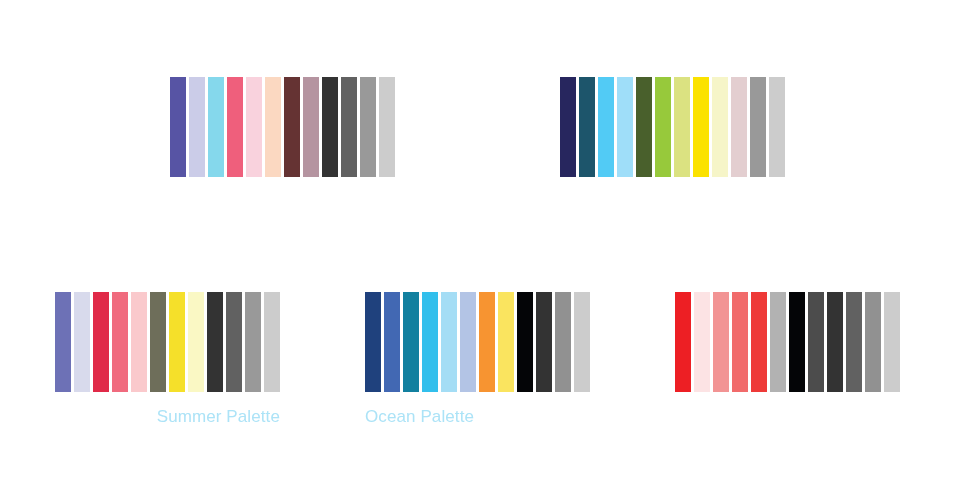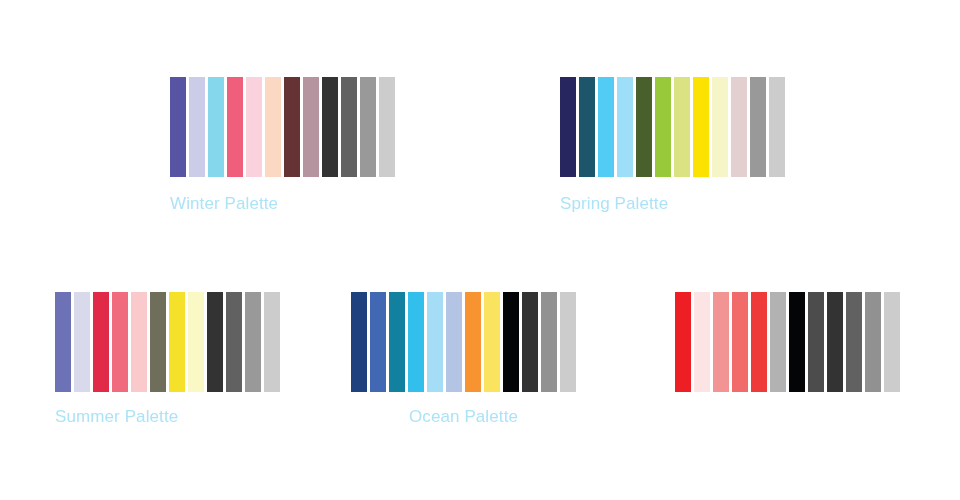--- a/index.html
+++ b/index.html
@@ -33,22 +33,22 @@
     color: #ace3f7;
     font-size: 17px;
     line-height: 20px;
     white-space: nowrap;
     letter-spacing: 0.1px;
   }
   
   #group-winter { left: 170px; top: 77px; }
   #group-spring { left: 560px; top: 77px; }
   
-  #group-summer { left: 55px; top: 292px; }
-  #group-ocean  { left: 351px; top: 292px; text-align: center; }
+  #group-summer { left: 55px; top: 292px; text-align: right; }
+  #group-ocean  { left: 365px; top: 292px; }
   #group-epfl   { left: 675px; top: 292px; }
 
   #group-winter .palette-label,
   #group-spring .palette-label { margin-top: 17px; }
   #group-summer .palette-label,
   #group-ocean .palette-label,
   #group-epfl .palette-label { margin-top: 15px; }
 </style>
 </head>
 <body style="background: rgb(255, 255, 255);">
@@ -61,39 +61,37 @@
     <div class="swatch" style="background-color: rgb(239, 95, 124);"></div>
     <div class="swatch" style="background-color: rgb(249, 210, 221);"></div>
     <div class="swatch" style="background-color: rgb(251, 216, 193);"></div>
     <div class="swatch" style="background-color: rgb(101, 51, 51);"></div>
     <div class="swatch" style="background-color: rgb(181, 148, 160);"></div>
     <div class="swatch" style="background-color: rgb(51, 51, 51);"></div>
     <div class="swatch" style="background-color: rgb(97, 97, 97);"></div>
     <div class="swatch" style="background-color: rgb(153, 153, 153);"></div>
     <div class="swatch" style="background-color: rgb(204, 204, 204);"></div>
   </div>
-  <div class="palette-label" style="color: rgb(172, 227, 247);">Winter Palette</div>
 </div>
 
 <div class="palette-group" id="group-spring">
   <div class="swatch-strip">
     <div class="swatch" style="background-color: rgb(39, 38, 94);"></div>
     <div class="swatch" style="background-color: rgb(29, 85, 107);"></div>
     <div class="swatch" style="background-color: rgb(82, 203, 245);"></div>
     <div class="swatch" style="background-color: rgb(159, 222, 249);"></div>
     <div class="swatch" style="background-color: rgb(73, 96, 44);"></div>
     <div class="swatch" style="background-color: rgb(151, 201, 59);"></div>
     <div class="swatch" style="background-color: rgb(219, 226, 129);"></div>
     <div class="swatch" style="background-color: rgb(251, 226, 0);"></div>
     <div class="swatch" style="background-color: rgb(246, 245, 200);"></div>
     <div class="swatch" style="background-color: rgb(227, 206, 208);"></div>
     <div class="swatch" style="background-color: rgb(153, 153, 153);"></div>
     <div class="swatch" style="background-color: rgb(204, 204, 204);"></div>
   </div>
-  <div class="palette-label" style="color: rgb(172, 227, 247);">Spring Palette</div>
 </div>
 
 <div class="palette-group" id="group-summer">
   <div class="swatch-strip">
     <div class="swatch" style="background-color: rgb(109, 113, 182);"></div>
     <div class="swatch" style="background-color: rgb(216, 218, 236);"></div>
     <div class="swatch" style="background-color: rgb(224, 42, 72);"></div>
     <div class="swatch" style="background-color: rgb(240, 107, 126);"></div>
     <div class="swatch" style="background-color: rgb(250, 201, 204);"></div>
     <div class="swatch" style="background-color: rgb(110, 110, 90);"></div>

